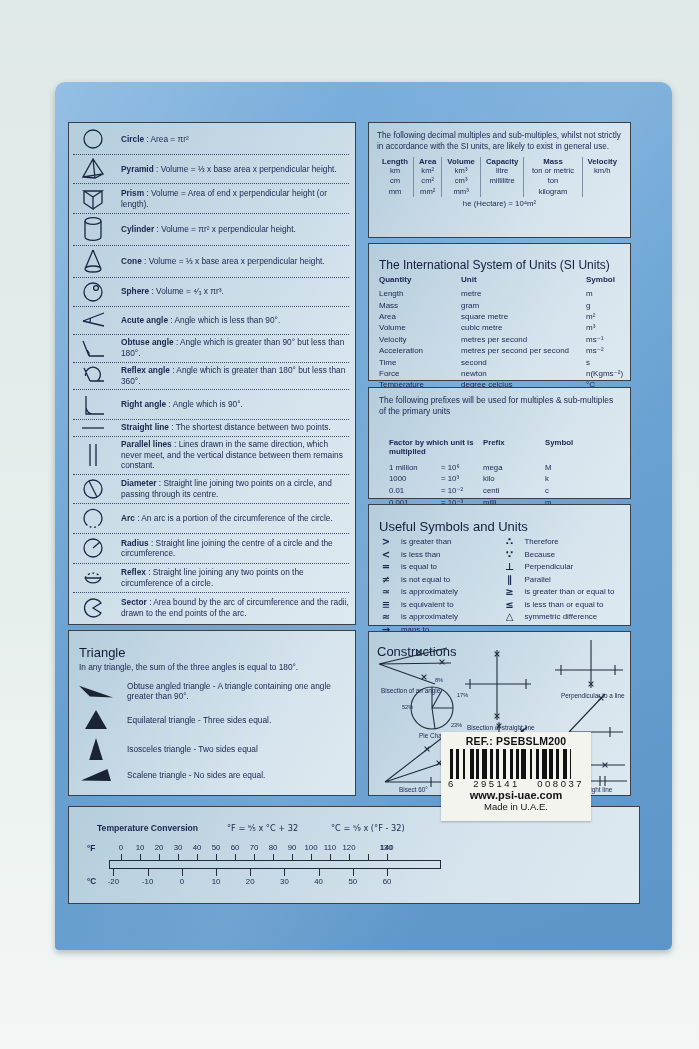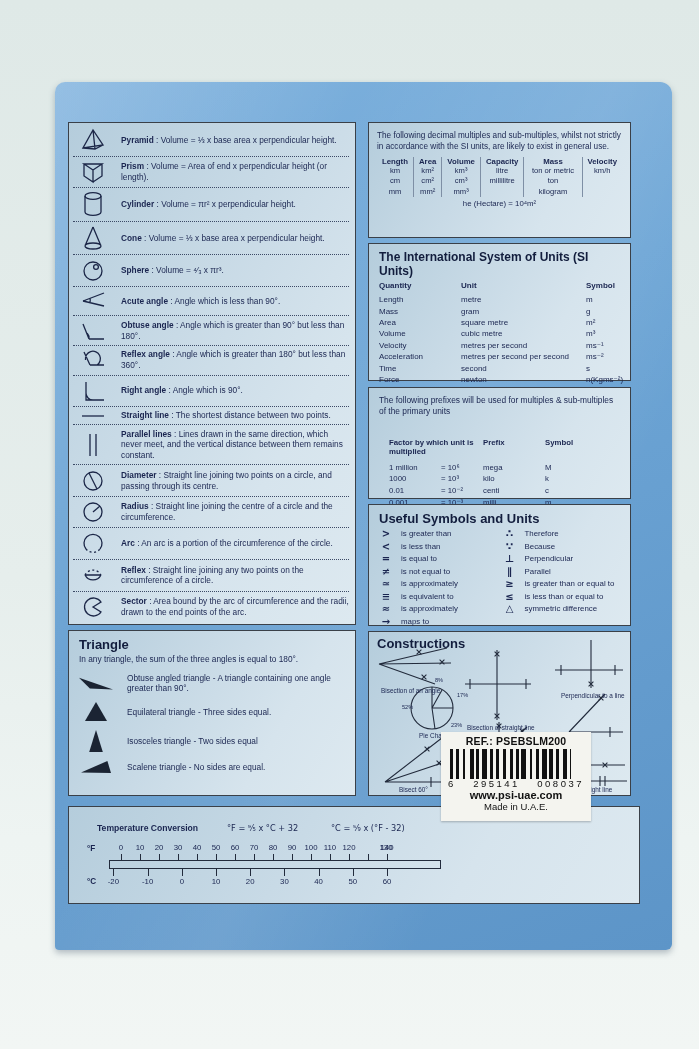--- a/index.html
+++ b/index.html
@@ -26,21 +26,21 @@
   
   #shapes-box { left:13px; top:40px; width:288px; height:503px; display:flex; flex-direction:column; padding:2px 6px 2px 4px; }
   .shape-row { flex:1 1 auto; display:flex; align-items:center; gap:8px; border-bottom:1px dotted #3c4a66; padding:1px 0; }
   .shape-row:last-child { border-bottom:none; }
   .shape-row .icn { flex:0 0 40px; display:flex; justify-content:center; align-items:center; }
   .shape-row .icn svg { stroke:#1c2748; fill:none; stroke-width:1.3; }
   .shape-row .txt { font-size:8.3px; line-height:1.3; }
   .term { font-weight:bold; }
   
   #triangle-box { left:13px; top:548px; width:288px; height:166px; padding:6px 10px; }
-  .box-title { font-weight:bold; font-size:13px; color:#121d3d; }
+  .box-title { font-weight:normal; font-size:13px; color:#121d3d;margin-top:8px; }
   #triangle-box .intro { font-size:8.3px; margin-top:2px; }
   .tri-row { display:flex; align-items:center; gap:14px; margin-top:9px; }
   .tri-row .tico { flex:0 0 34px; display:flex; justify-content:center; }
   .tri-shape { background:#1b2433; }
   .tri-row .tlabel { font-size:8.3px; }
   
   #decimal-box { left:313px; top:40px; width:263px; height:116px; padding:7px 8px 4px 8px; }
   #decimal-box .intro { font-size:8.2px; line-height:1.35; }
   .dec-table { display:flex; justify-content:center; margin-top:5px; }
   .dec-col { padding:0 5px; text-align:center; border-left:1px solid #7e8fa5; }
@@ -86,20 +86,28 @@
   #sticker .made { font-size:9.5px; }
 </style>
 </head>
 <body>
 
 <div class="cover">
 
   <div class="box" id="shapes-box">
       <div class="shape-row">
         <span class="icn">
+          <svg width="24" height="24" viewBox="0 0 24 24">
+            <circle cx="12" cy="12" r="9"></circle>
+          </svg>
+        </span>
+        <span class="txt"><span class="term">Circle</span> <span class="def">: Area = πr²</span></span>
+      </div>
+      <div class="shape-row">
+        <span class="icn">
           <svg width="26" height="24" viewBox="0 0 26 24">
             <path d="M13,2 L3,20 L23,17 Z M13,2 L15,21 M3,20 L15,21 L23,17"></path>
           </svg>
         </span>
         <span class="txt"><span class="term">Pyramid</span> <span class="def">: Volume = ⅓ x  base area  x  perpendicular height.</span></span>
       </div>
       <div class="shape-row">
         <span class="icn">
           <svg width="26" height="24" viewBox="0 0 26 24">
             <path d="M4,4 L22,4 L13,10 Z M4,4 L4,16 L13,22 L13,10 M22,4 L22,16 L13,22"></path>
@@ -186,34 +194,34 @@
           <svg width="24" height="24" viewBox="0 0 24 24">
             <circle cx="12" cy="12" r="9"></circle>
             <path d="M8,4 L16,20"></path>
           </svg>
         </span>
         <span class="txt"><span class="term">Diameter</span> <span class="def">: Straight line joining  two points on a circle, and passing through its centre.</span></span>
       </div>
       <div class="shape-row">
         <span class="icn">
           <svg width="24" height="24" viewBox="0 0 24 24">
+            <path d="M5,17 A9,9 0 1 1 19,17"></path>
+            <path d="M5,17 A9,9 0 0 0 19,17" stroke-dasharray="2,2.5"></path>
+          </svg>
+        </span>
+        <span class="txt"><span class="term">Arc</span> <span class="def">: An arc is a portion of the circumference of the circle.</span></span>
+      </div>
+      <div class="shape-row">
+        <span class="icn">
+          <svg width="24" height="24" viewBox="0 0 24 24">
             <circle cx="12" cy="12" r="9"></circle>
             <path d="M12,12 L19,6"></path>
           </svg>
         </span>
         <span class="txt"><span class="term">Radius</span> <span class="def">: Straight line joining the centre of a circle and the circumference.</span></span>
-      </div>
-      <div class="shape-row">
-        <span class="icn">
-          <svg width="24" height="24" viewBox="0 0 24 24">
-            <path d="M5,17 A9,9 0 1 1 19,17"></path>
-            <path d="M5,17 A9,9 0 0 0 19,17" stroke-dasharray="2,2.5"></path>
-          </svg>
-        </span>
-        <span class="txt"><span class="term">Arc</span> <span class="def">: An arc is a portion of the circumference of the circle.</span></span>
       </div>
       <div class="shape-row">
         <span class="icn">
           <svg width="24" height="24" viewBox="0 0 24 24">
             <path d="M4,9 L20,9 M4,9 A9,9 0 0 0 20,9" transform="translate(0,3)"></path>
             <path d="M4,12 A9,9 0 0 1 20,12" stroke-dasharray="2,2.5"></path>
           </svg>
         </span>
         <span class="txt"><span class="term">Reflex</span> <span class="def">: Straight line joining any two points on the circumference of a circle.</span></span>
       </div>

